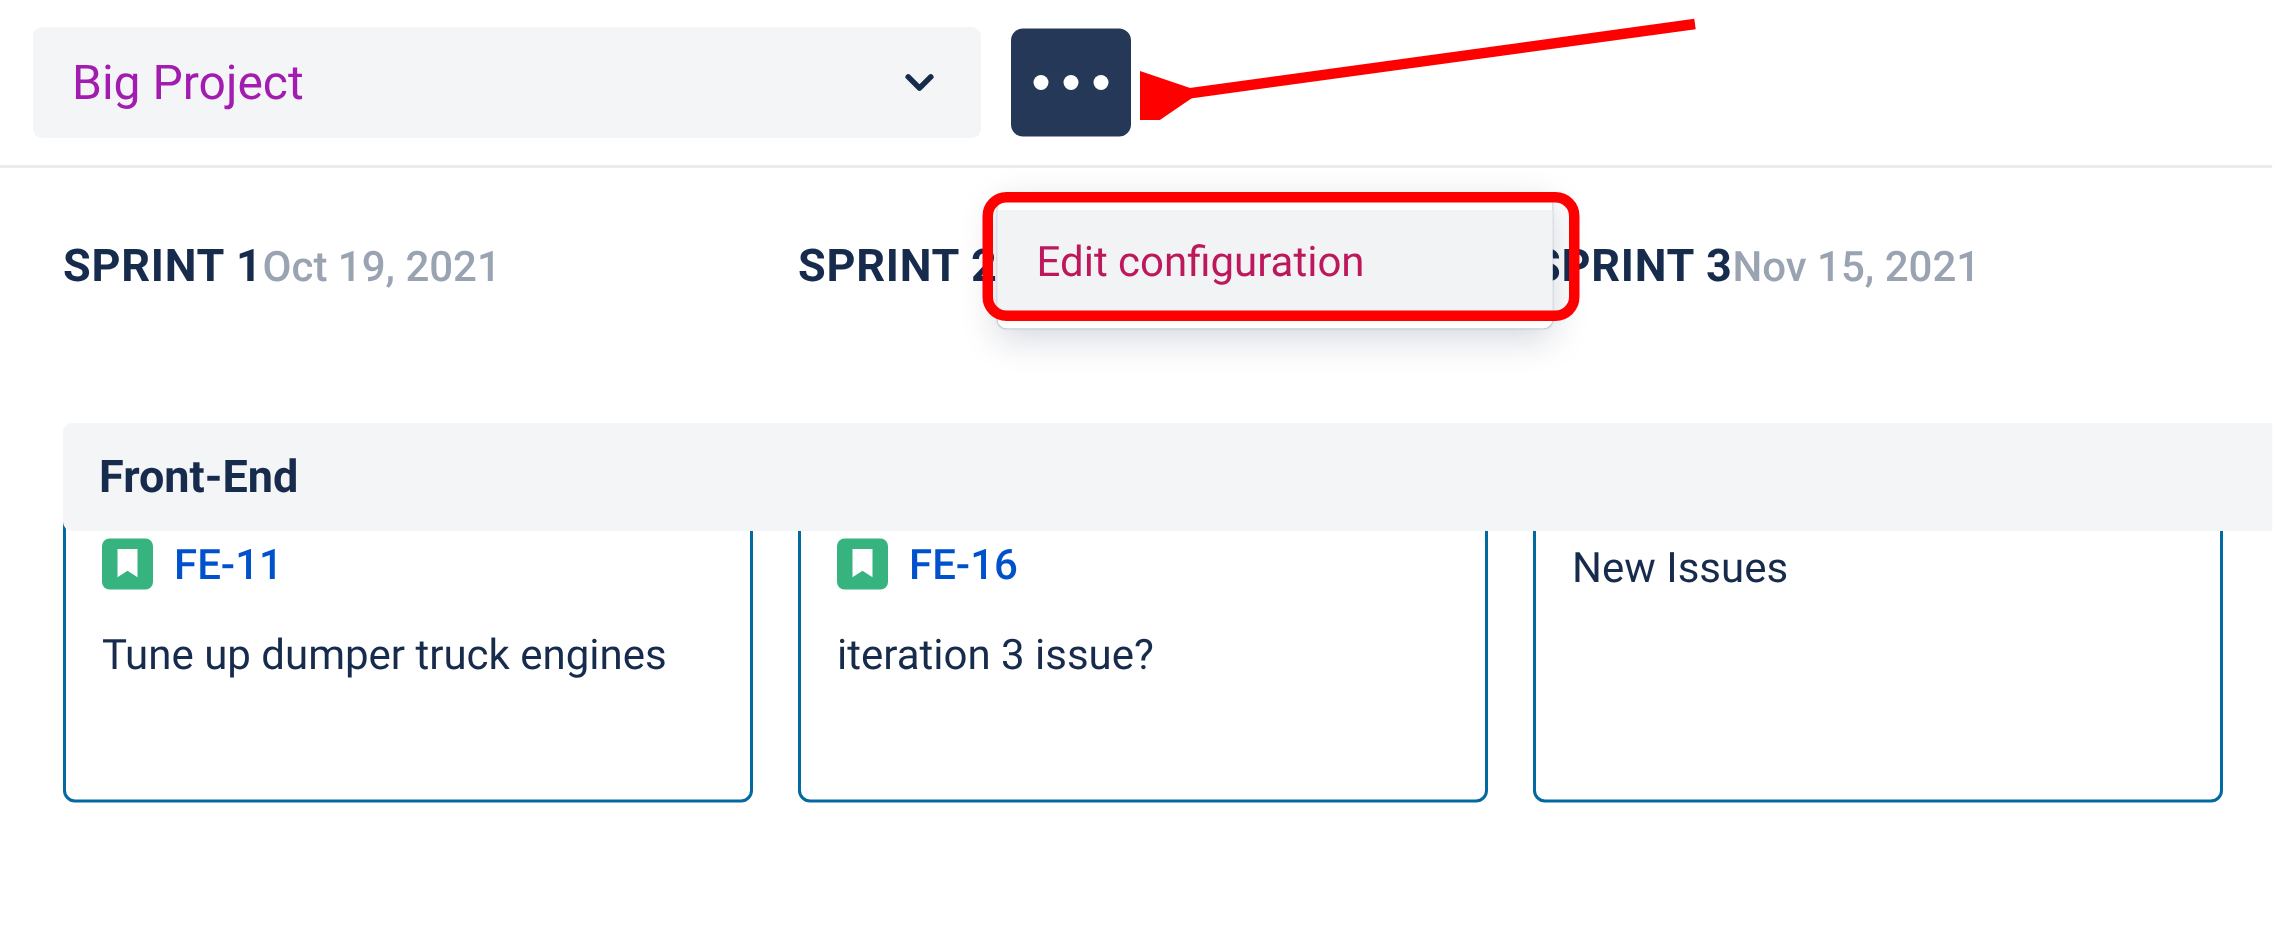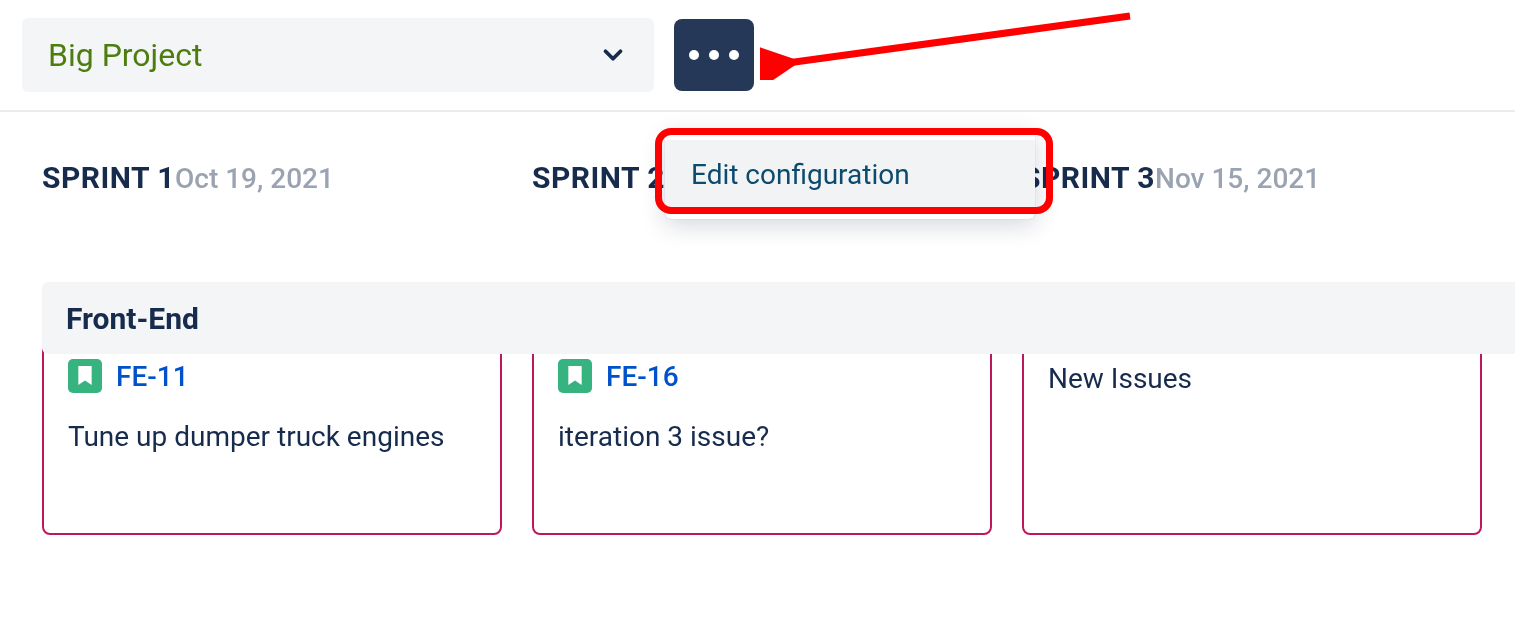--- a/index.html
+++ b/index.html
@@ -21,21 +21,21 @@
   .project-select {
     background: #f4f5f7;
     border-radius: 6px;
     padding: 18px 26px;
     display: flex;
     align-items: center;
     justify-content: space-between;
     width: 632px;
     font-size: 32px;
     font-weight: 400;
-    color: #4d7c0f;
+    color: #a21caf;
     cursor: pointer;
   }
   .chevron-down svg { display:block; }
   .more-button {
     background: #253858;
     width: 80px;
     height: 72px;
     border-radius: 8px;
     display: flex;
     align-items: center;
@@ -89,21 +89,21 @@
     border-radius: 6px 0 0 6px;
     display: flex;
     align-items: center;
     padding-left: 24px;
     font-size: 30px;
     font-weight: 700;
     color: #172b4d;
   }
   .card {
     margin-top: 110px;
-    border: 2px solid #be185d;
+    border: 2px solid #0369a1;
     border-radius: 8px;
     padding: 22px 24px 26px 24px;
     background: #fff;
     min-height: 200px;
   }
   .card-head {
     display: flex;
     align-items: center;
     gap: 14px;
     margin-bottom: 24px;
@@ -132,21 +132,21 @@
     width: 370px;
     background: #fff;
     border-radius: 6px;
     box-shadow: 0 6px 24px rgba(9,30,66,0.18), 0 0 1px rgba(9,30,66,0.3);
     padding: 10px 0;
     z-index: 50;
   }
   .menu-item {
     padding: 18px 26px;
     font-size: 28px;
-    color: #0c4a6e;
+    color: #be185d;
     cursor: pointer;
   }
   .menu-item.hover {
     background: #f2f3f5;
   }
   
   .highlight-box {
     position: absolute;
     left: 655px;
     top: 128px;

